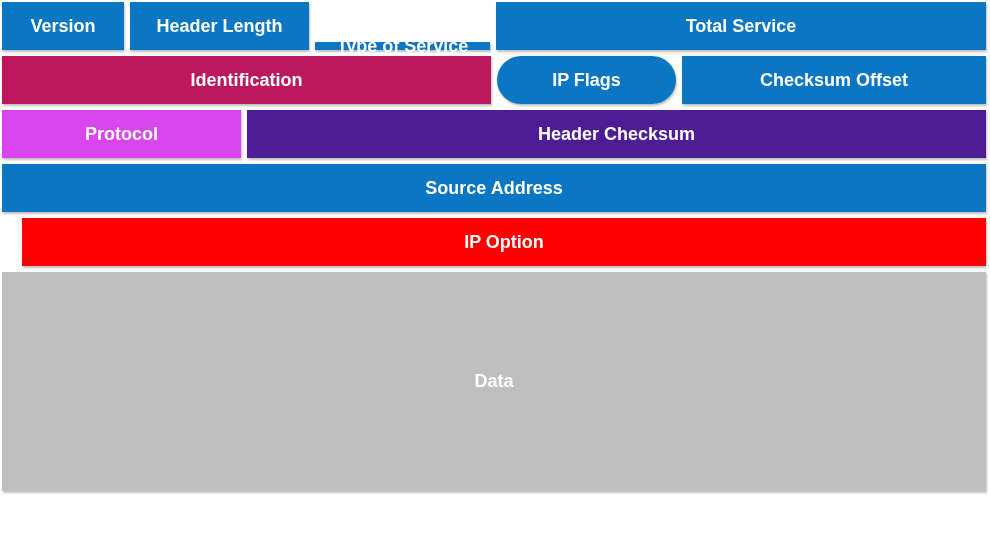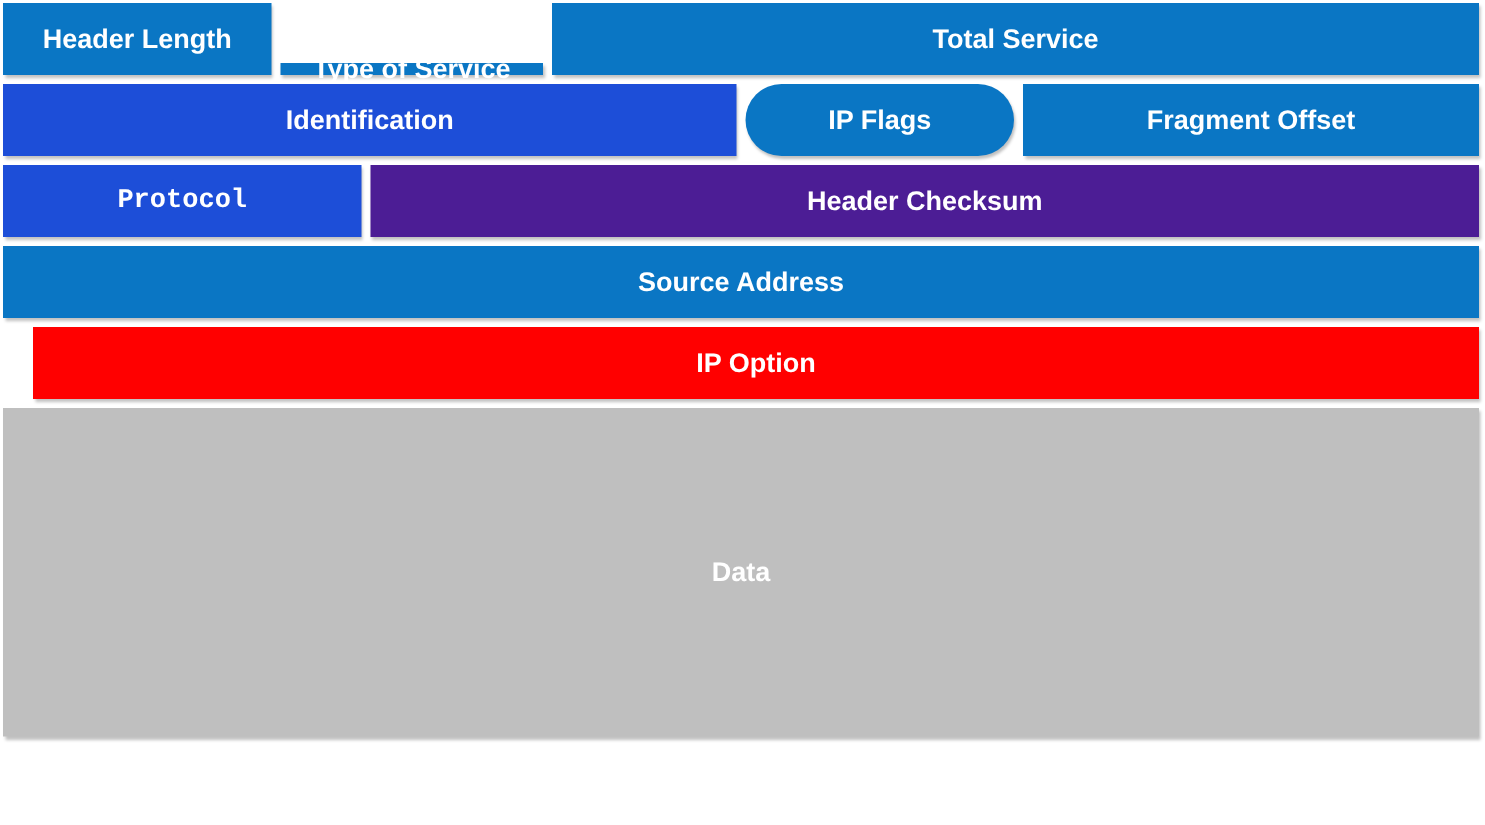--- a/index.html
+++ b/index.html
@@ -57,33 +57,34 @@
   
   .row-data { height: 219px; }
 </style>
 </head>
 <body>
 
 <div class="canvas">
   <div class="grid">
 
     <div class="row">
+      <div class="cell r1c1" style="background-color: rgb(10, 118, 196);">Version</div>
       <div class="cell r1c2" style="background-color: rgb(10, 118, 196);">Header Length</div>
       <div class="cell r1c3" style="background-color: rgb(10, 118, 196); margin-top: 40px;">Type of Service</div>
       <div class="cell r1c4" style="background-color: rgb(10, 118, 196);">Total Service</div>
     </div>
 
     <div class="row">
-      <div class="cell r2c1" style="background-color: #1d4ed8;">Identification</div>
+      <div class="cell r2c1" style="background-color: #be185d;">Identification</div>
       <div class="cell r2c2" style="background-color: rgb(10, 118, 196); border-radius: 24px;">IP Flags</div>
-      <div class="cell r2c3" style="background-color: rgb(10, 118, 196);">Fragment Offset</div>
+      <div class="cell r2c3" style="background-color: rgb(10, 118, 196);">Checksum Offset</div>
     </div>
 
     <div class="row">
-      <div class="cell r3c2" style="background-color: #1d4ed8; font-family: Liberation Mono, monospace;">Protocol</div>
+      <div class="cell r3c2" style="background-color: #d946ef;">Protocol</div>
       <div class="cell r3c3" style="background-color: #4c1d95;">Header Checksum</div>
     </div>
 
     <div class="row">
       <div class="cell full" style="background-color: rgb(10, 118, 196);">Source Address</div>
     </div>
 
 
     <div class="row">
       <div class="cell full" style="background-color: rgb(255, 0, 0); margin-left: 20px;">IP Option</div>

